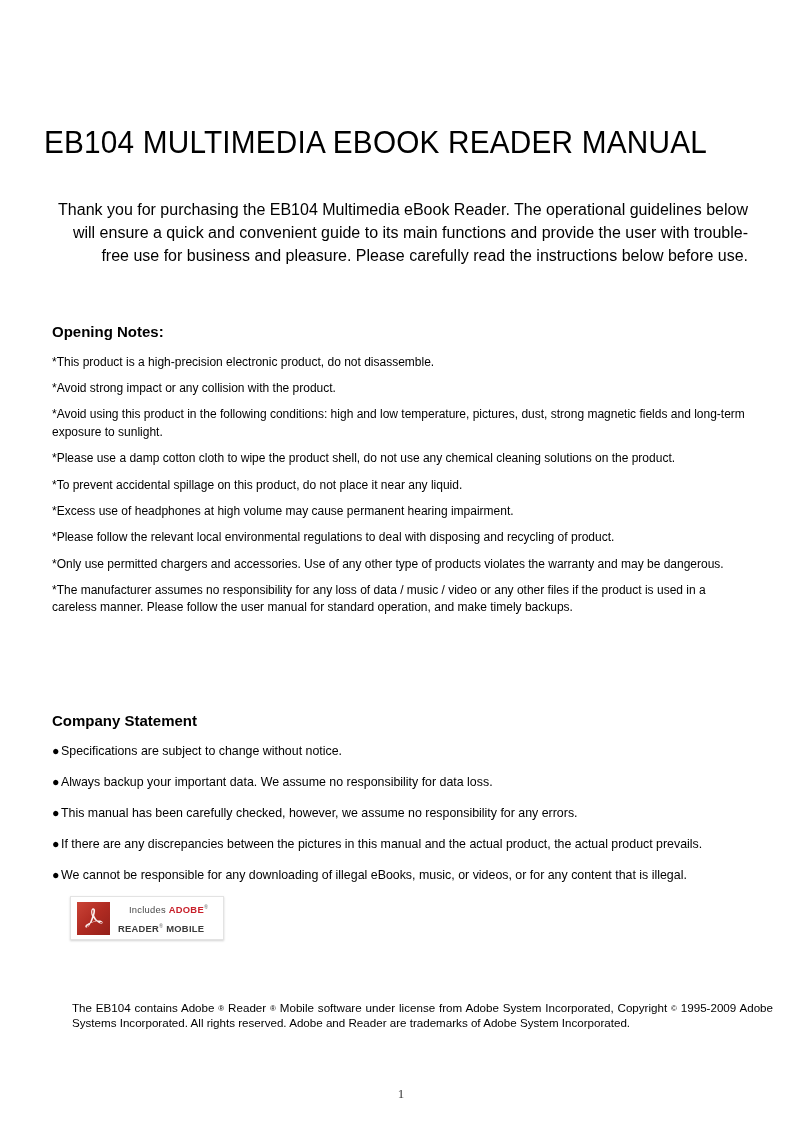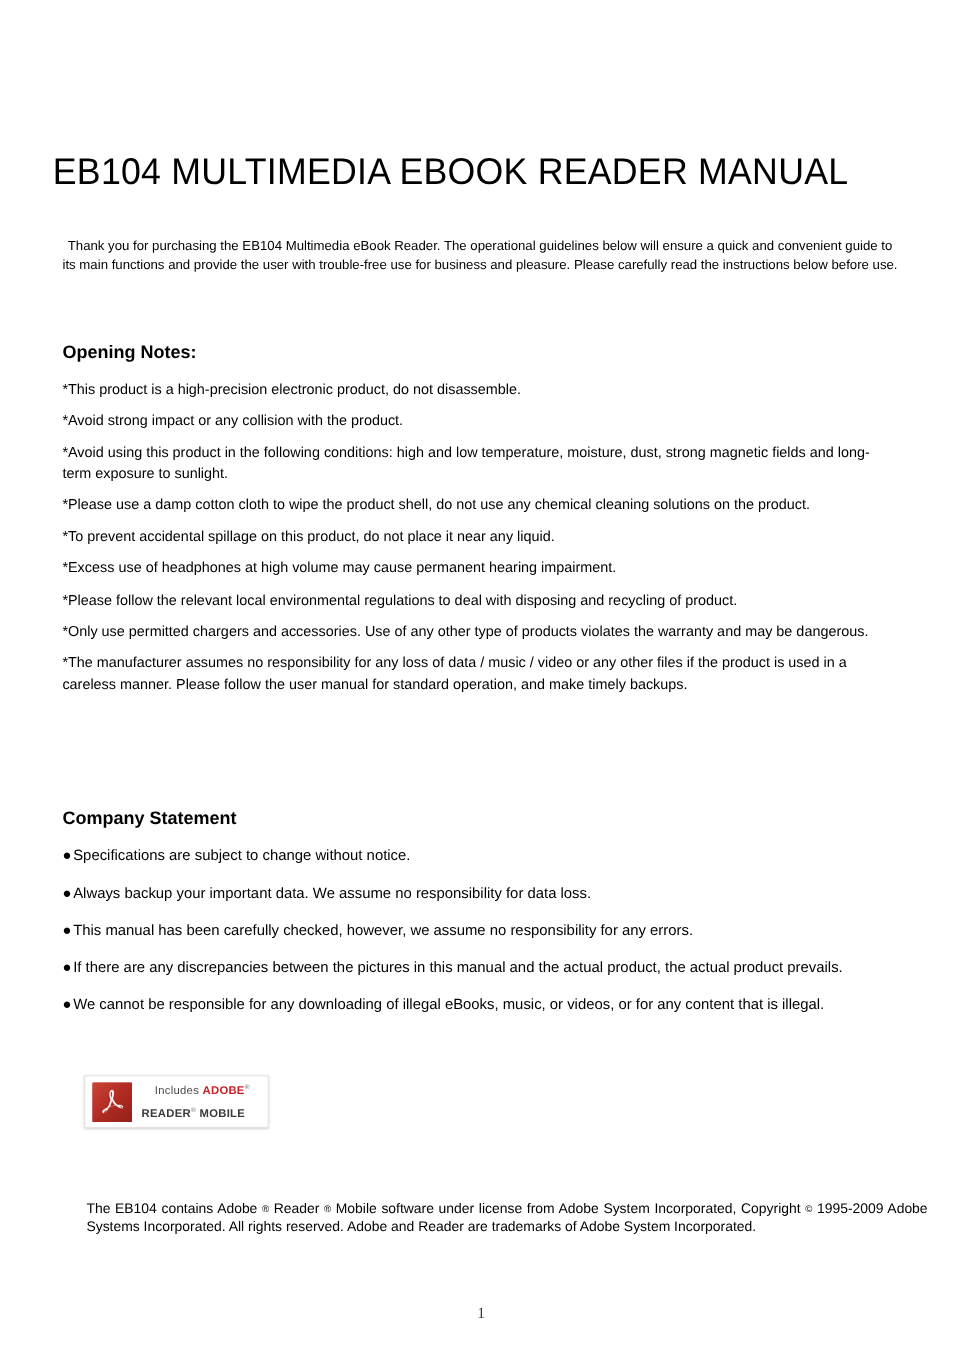--- a/index.html
+++ b/index.html
@@ -41,24 +41,24 @@
 
   
   .content {
     position: absolute;
     left: 52px;
     top: 198px;
     width: 696px;
   }
 
   .intro {
-    font-size: 11px;
+    font-size: 16px;
     line-height: 1.45;
     margin: 0 0 0 0;
-    text-align: center;
+    text-align: right;
   }
 
   .section-heading {
     font-size: 15px;
     font-weight: bold;
     margin: 0;
     padding: 0;
     line-height: 1.2;
   }
   .spacer-sm { height: 13px; }
@@ -176,21 +176,21 @@
 
     <div class="spacer-lg"></div>
 
     <h2 class="section-heading">Opening Notes:</h2>
 
     <div class="spacer-sm"></div>
 
     <ul class="notes-list">
       <li>*This product is a high-precision electronic product, do not disassemble.</li>
       <li>*Avoid strong impact or any collision with the product.</li>
-      <li>*Avoid using this product in the following conditions: high and low temperature, moisture, dust, strong magnetic fields and long-term exposure to sunlight.</li>
+      <li>*Avoid using this product in the following conditions: high and low temperature, pictures, dust, strong magnetic fields and long-term exposure to sunlight.</li>
       <li>*Please use a damp cotton cloth to wipe the product shell, do not use any chemical cleaning solutions on the product.</li>
       <li>*To prevent accidental spillage on this product, do not place it near any liquid.</li>
       <li>*Excess use of headphones at high volume may cause permanent hearing impairment.</li>
       <li>*Please follow the relevant local environmental regulations to deal with disposing and recycling of product.</li>
       <li>*Only use permitted chargers and accessories. Use of any other type of products violates the warranty and may be dangerous.</li>
       <li>*The manufacturer assumes no responsibility for any loss of data / music / video or any other files if the product is used in a careless manner. Please follow the user manual for standard operation, and make timely backups.</li>
     </ul>
 
     <div class="spacer-xl"></div>
 

